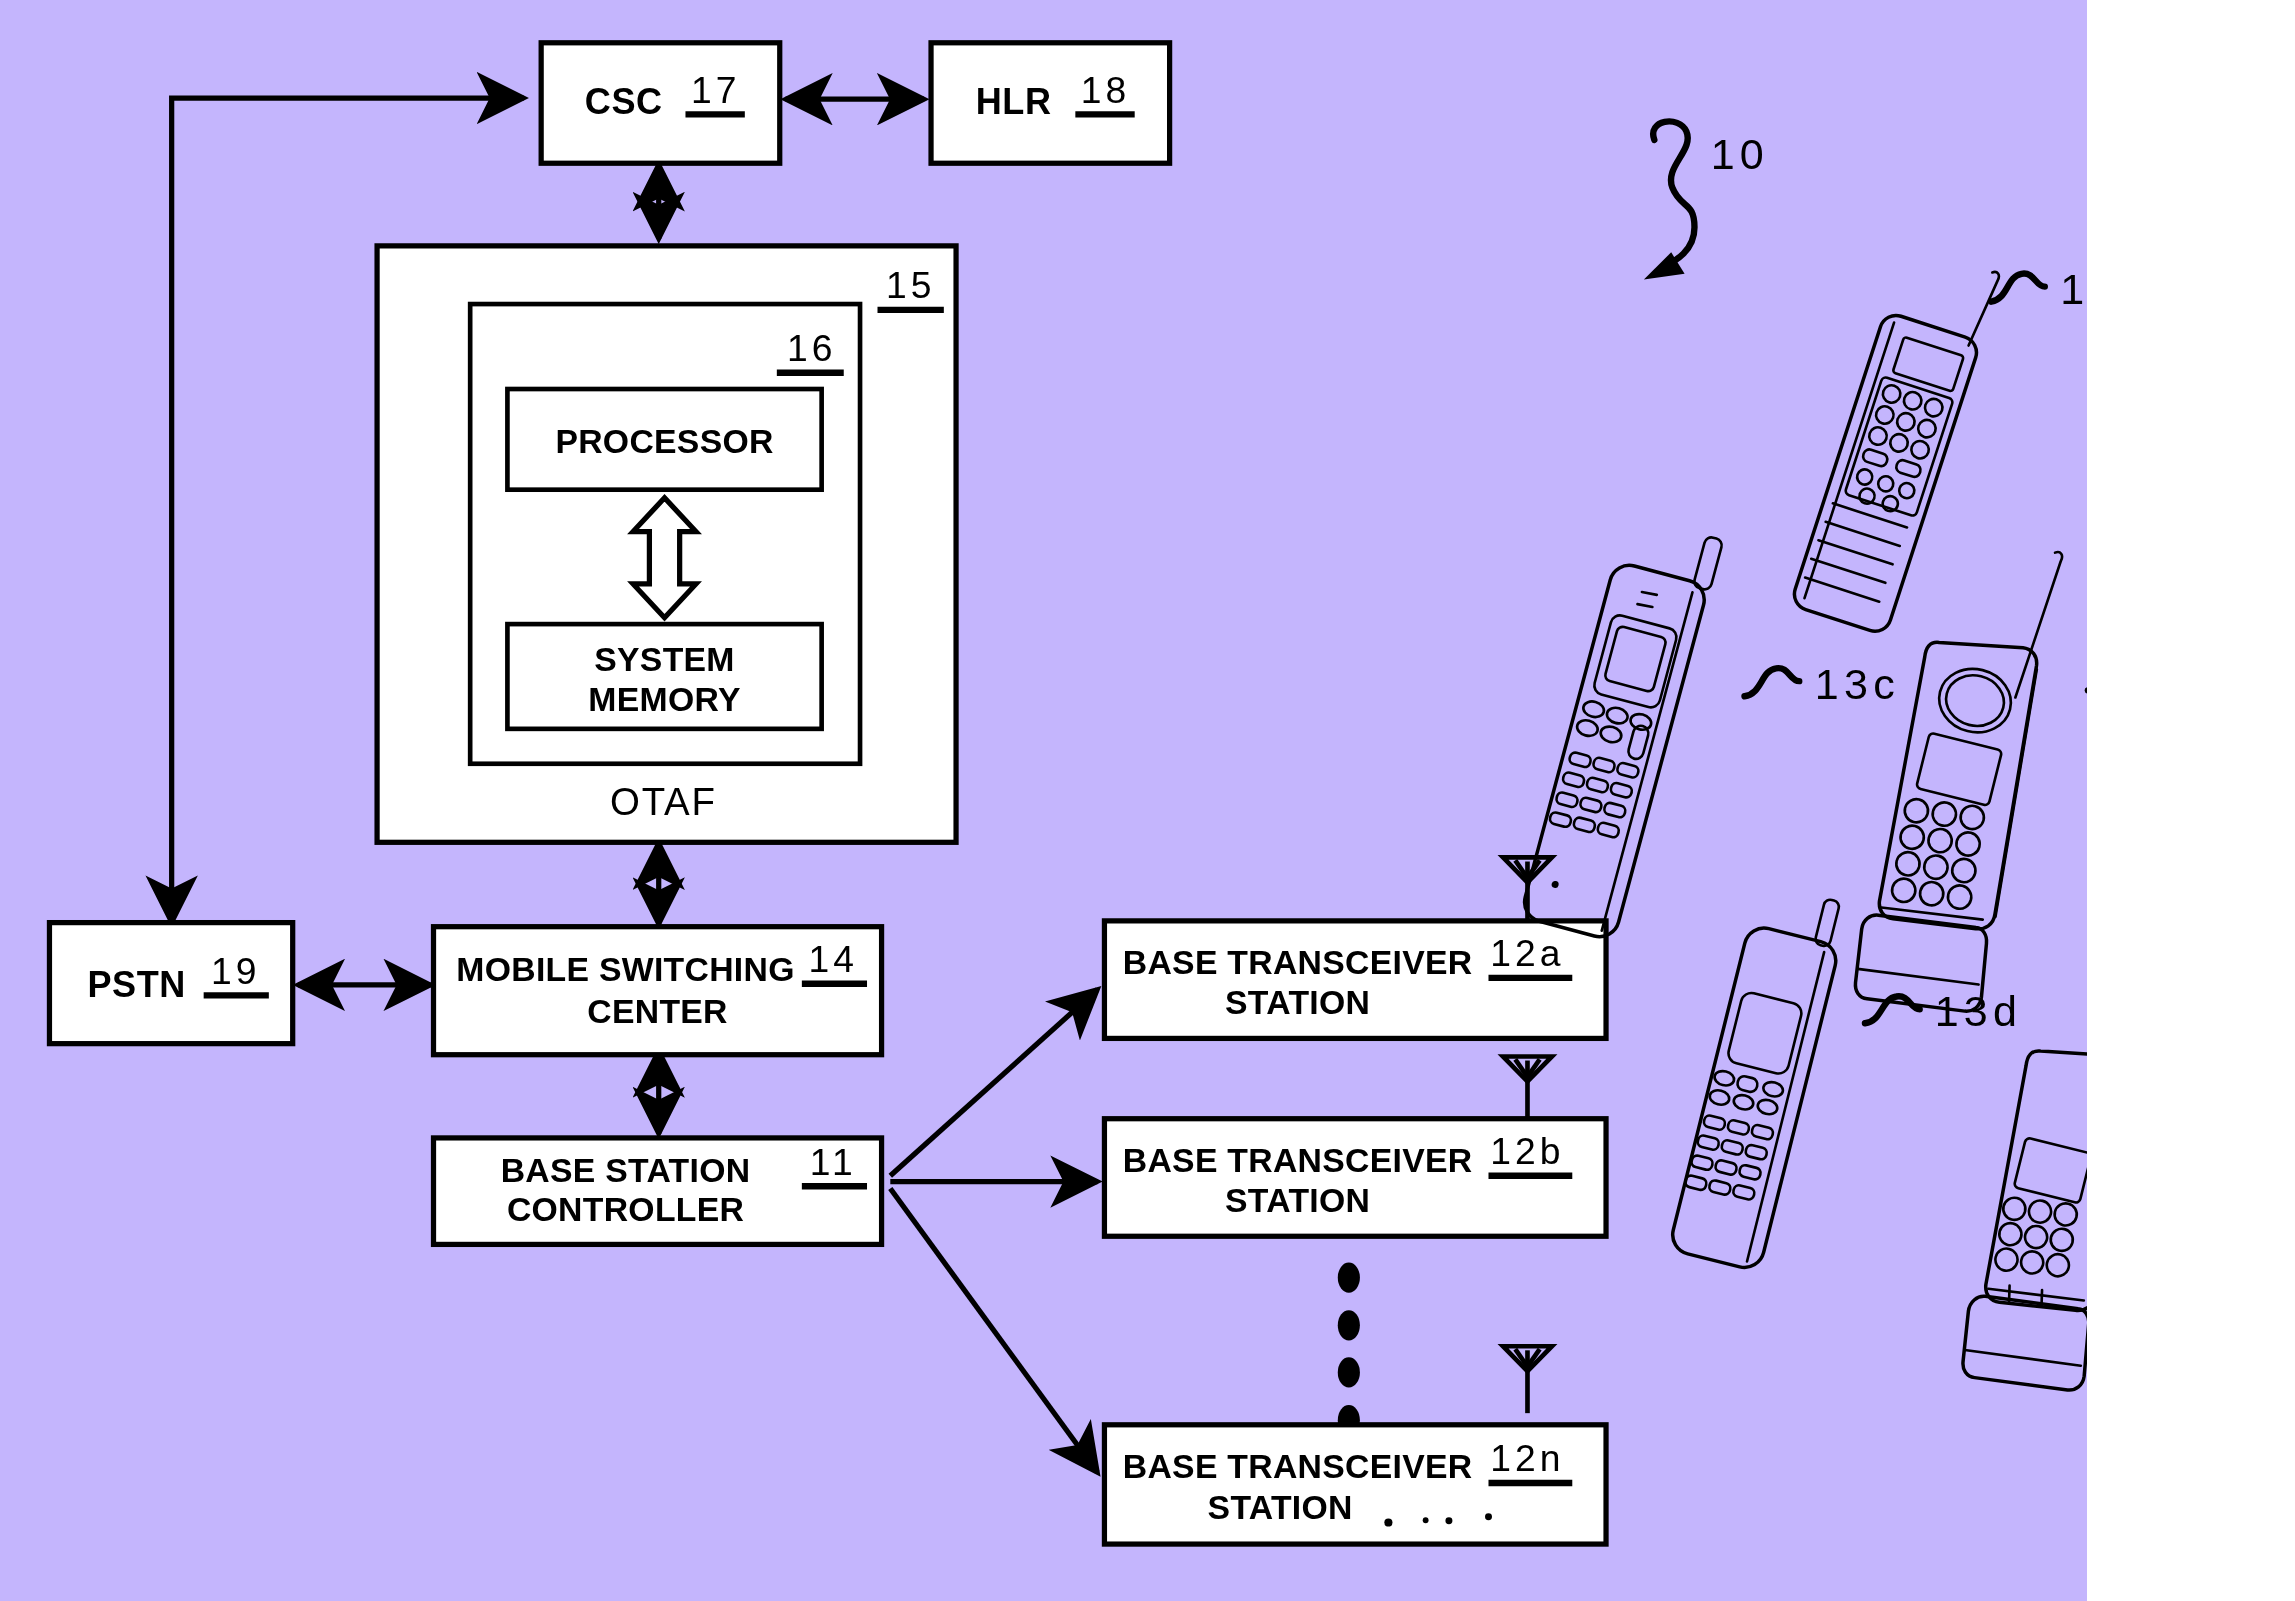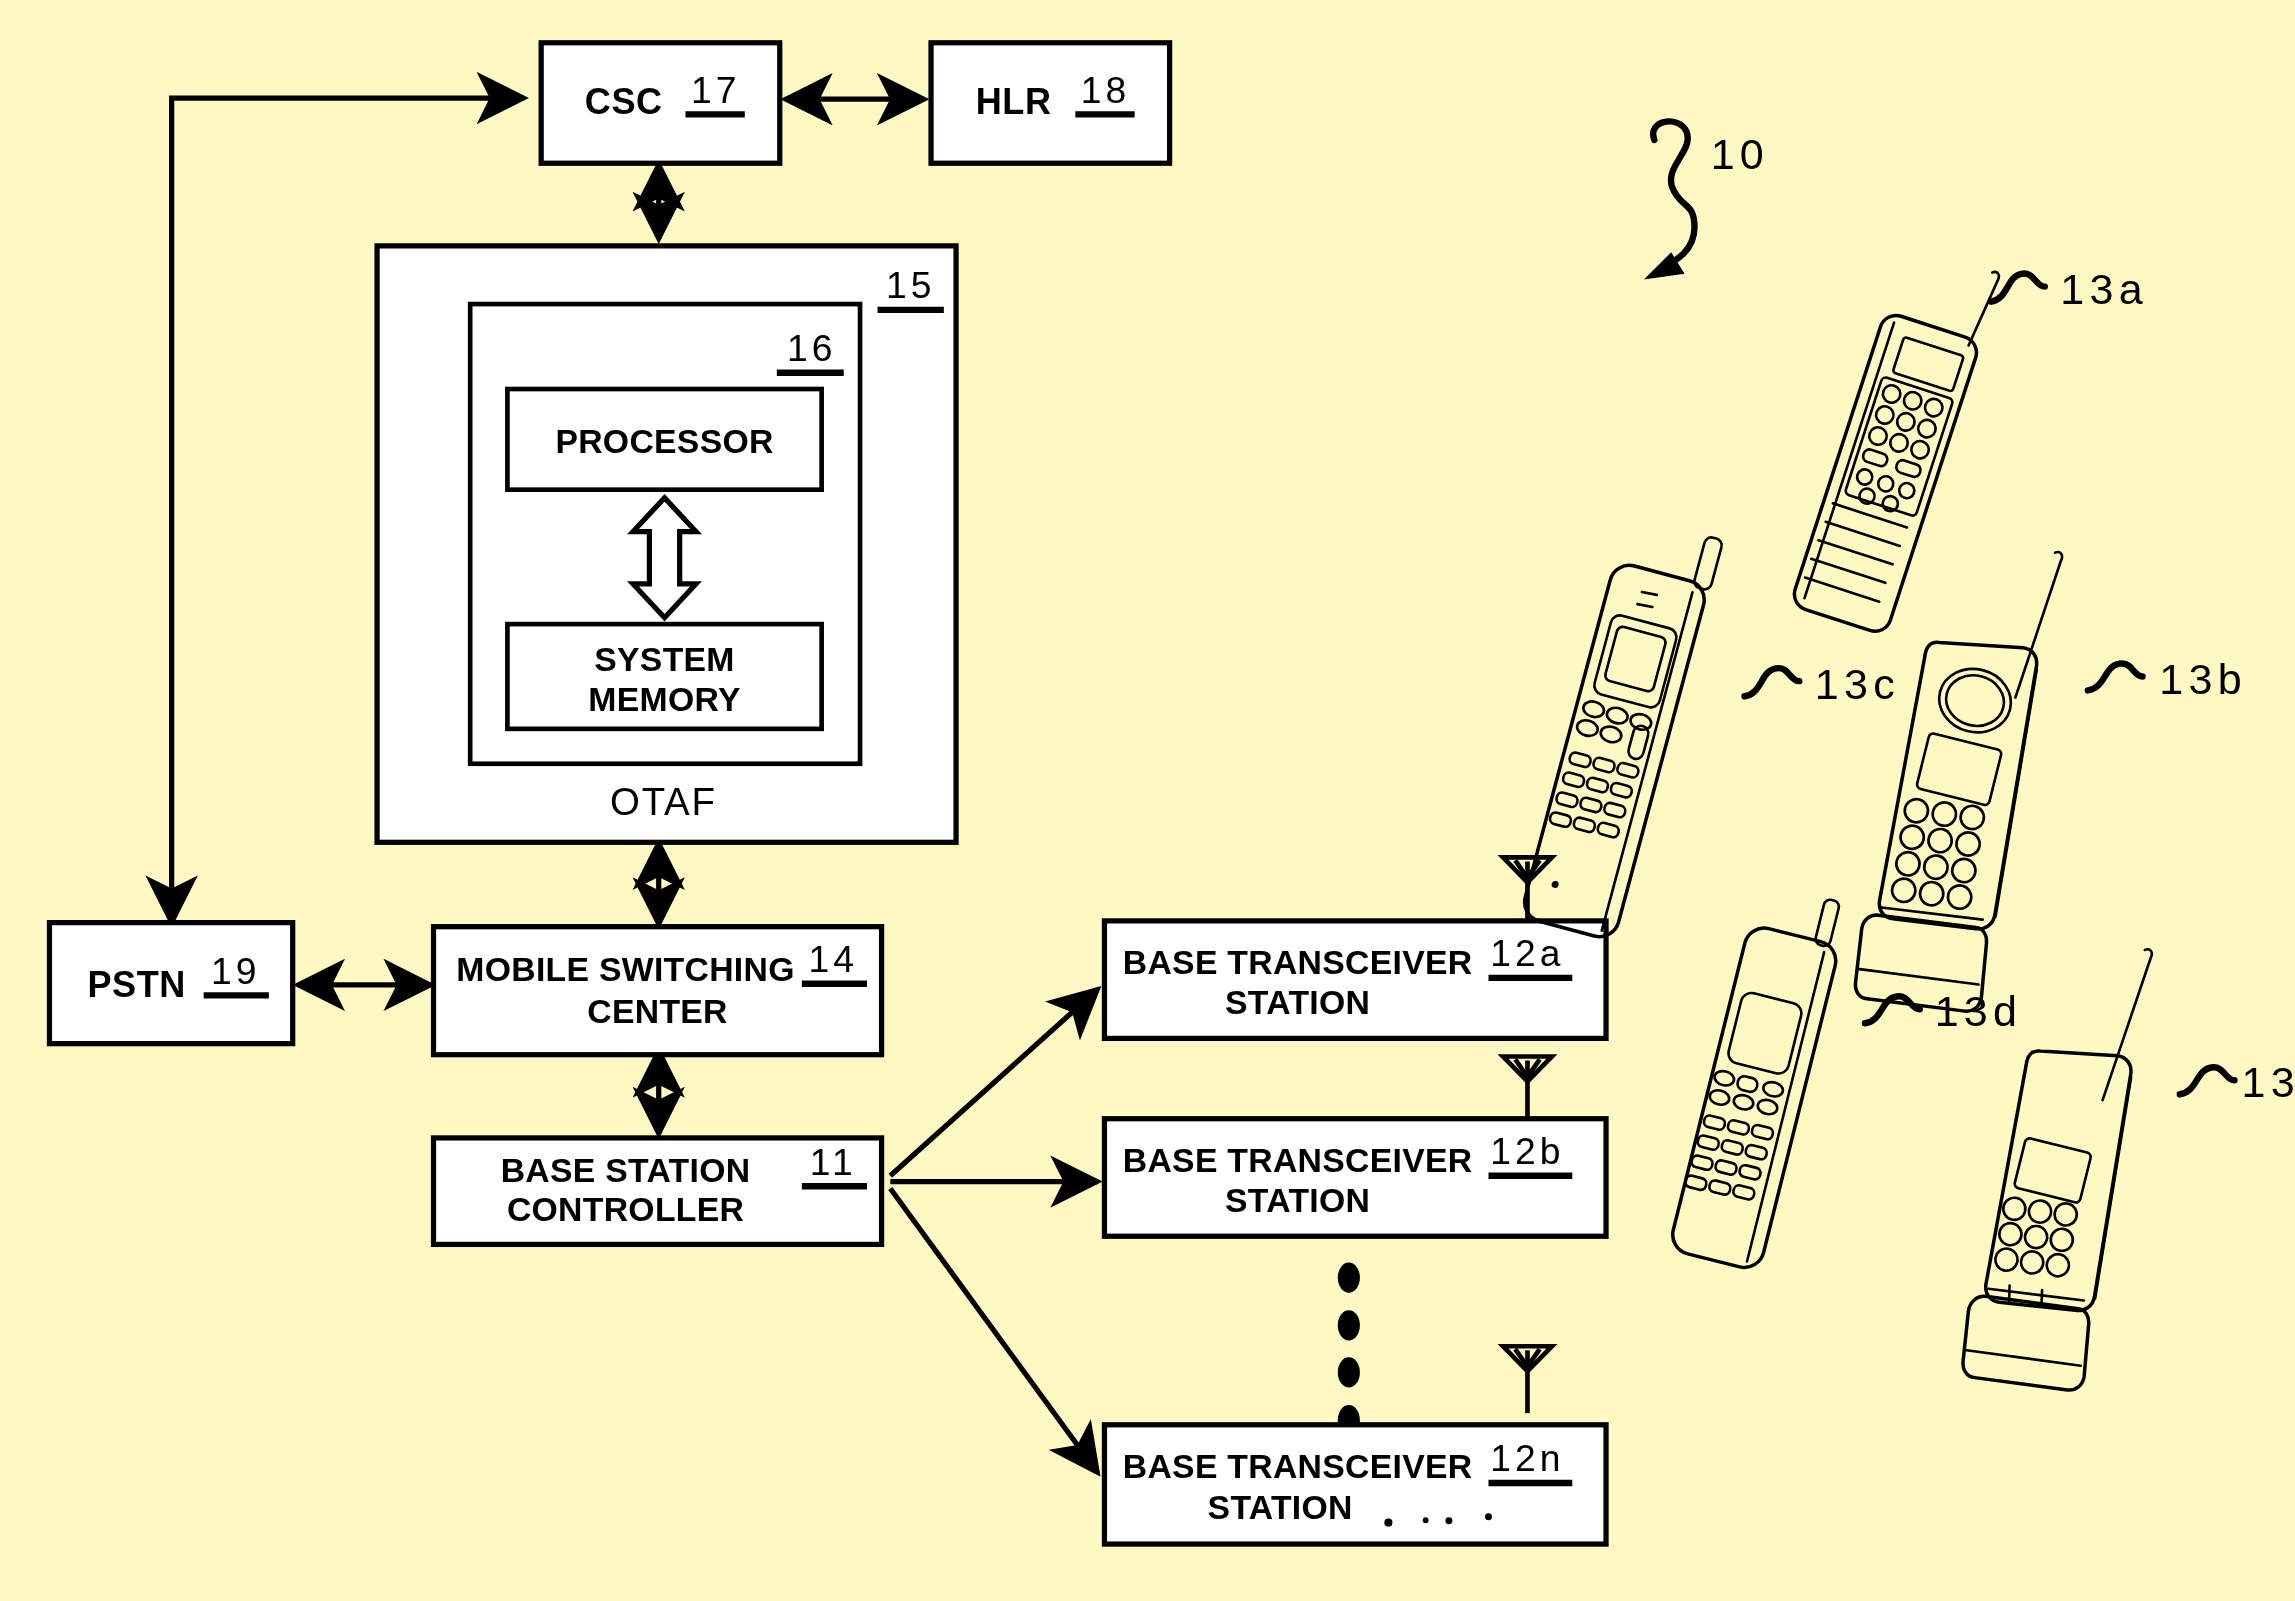--- a/index.html
+++ b/index.html
@@ -6,23 +6,23 @@
   html, body {
     margin: 0;
     padding: 0;
     background: #ffffff;
   }
   body {
     font-family: "Liberation Sans", sans-serif;
   }
   #figure-root {
     position: relative;
-    width: 2295px;
+    width: 2087px;
     height: 1602px;
-    background: #fef9c3;
+    background: #c4b5fd;
     overflow: hidden;
   }
   #figure-svg {
     position: absolute;
     top: 0;
     left: 0;
     width: 2295px;
     height: 1602px;
   }
   

